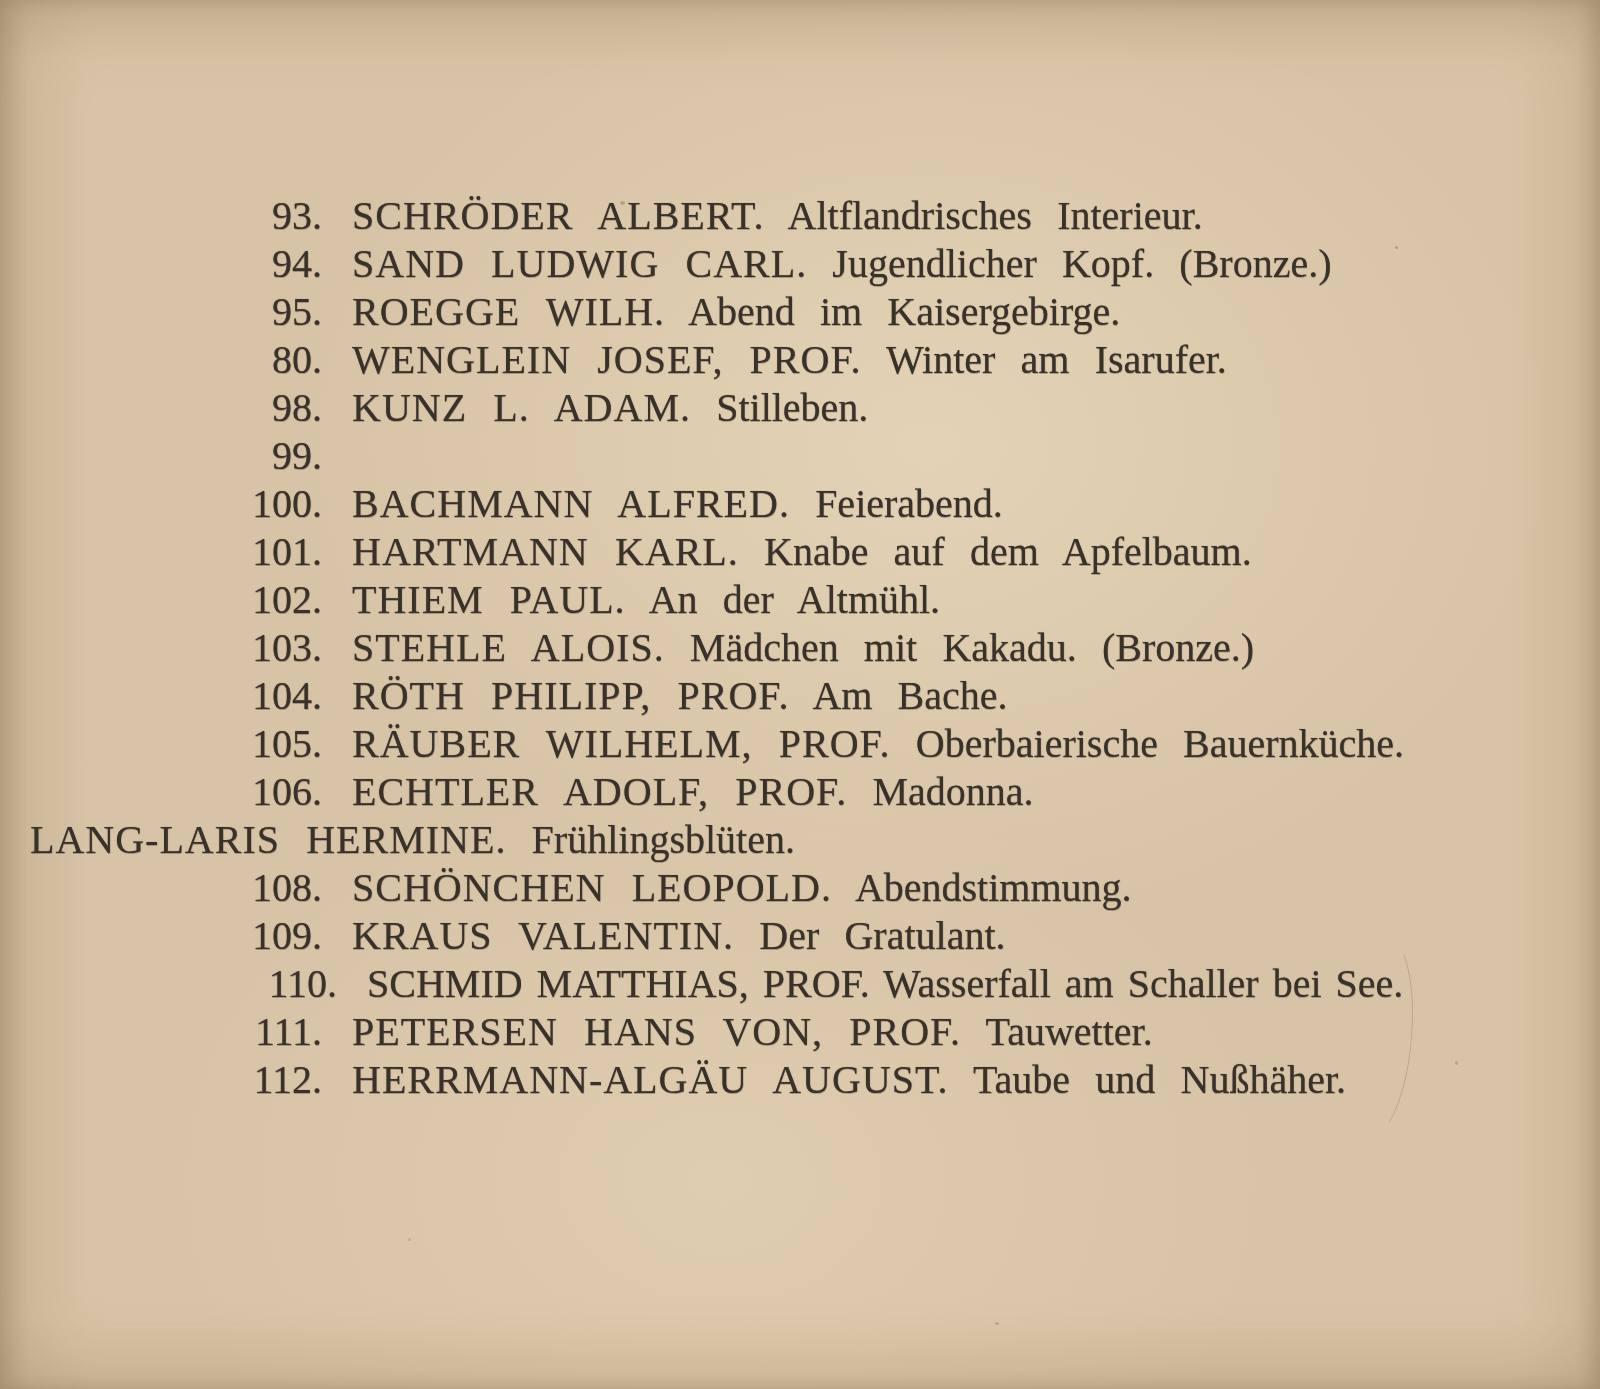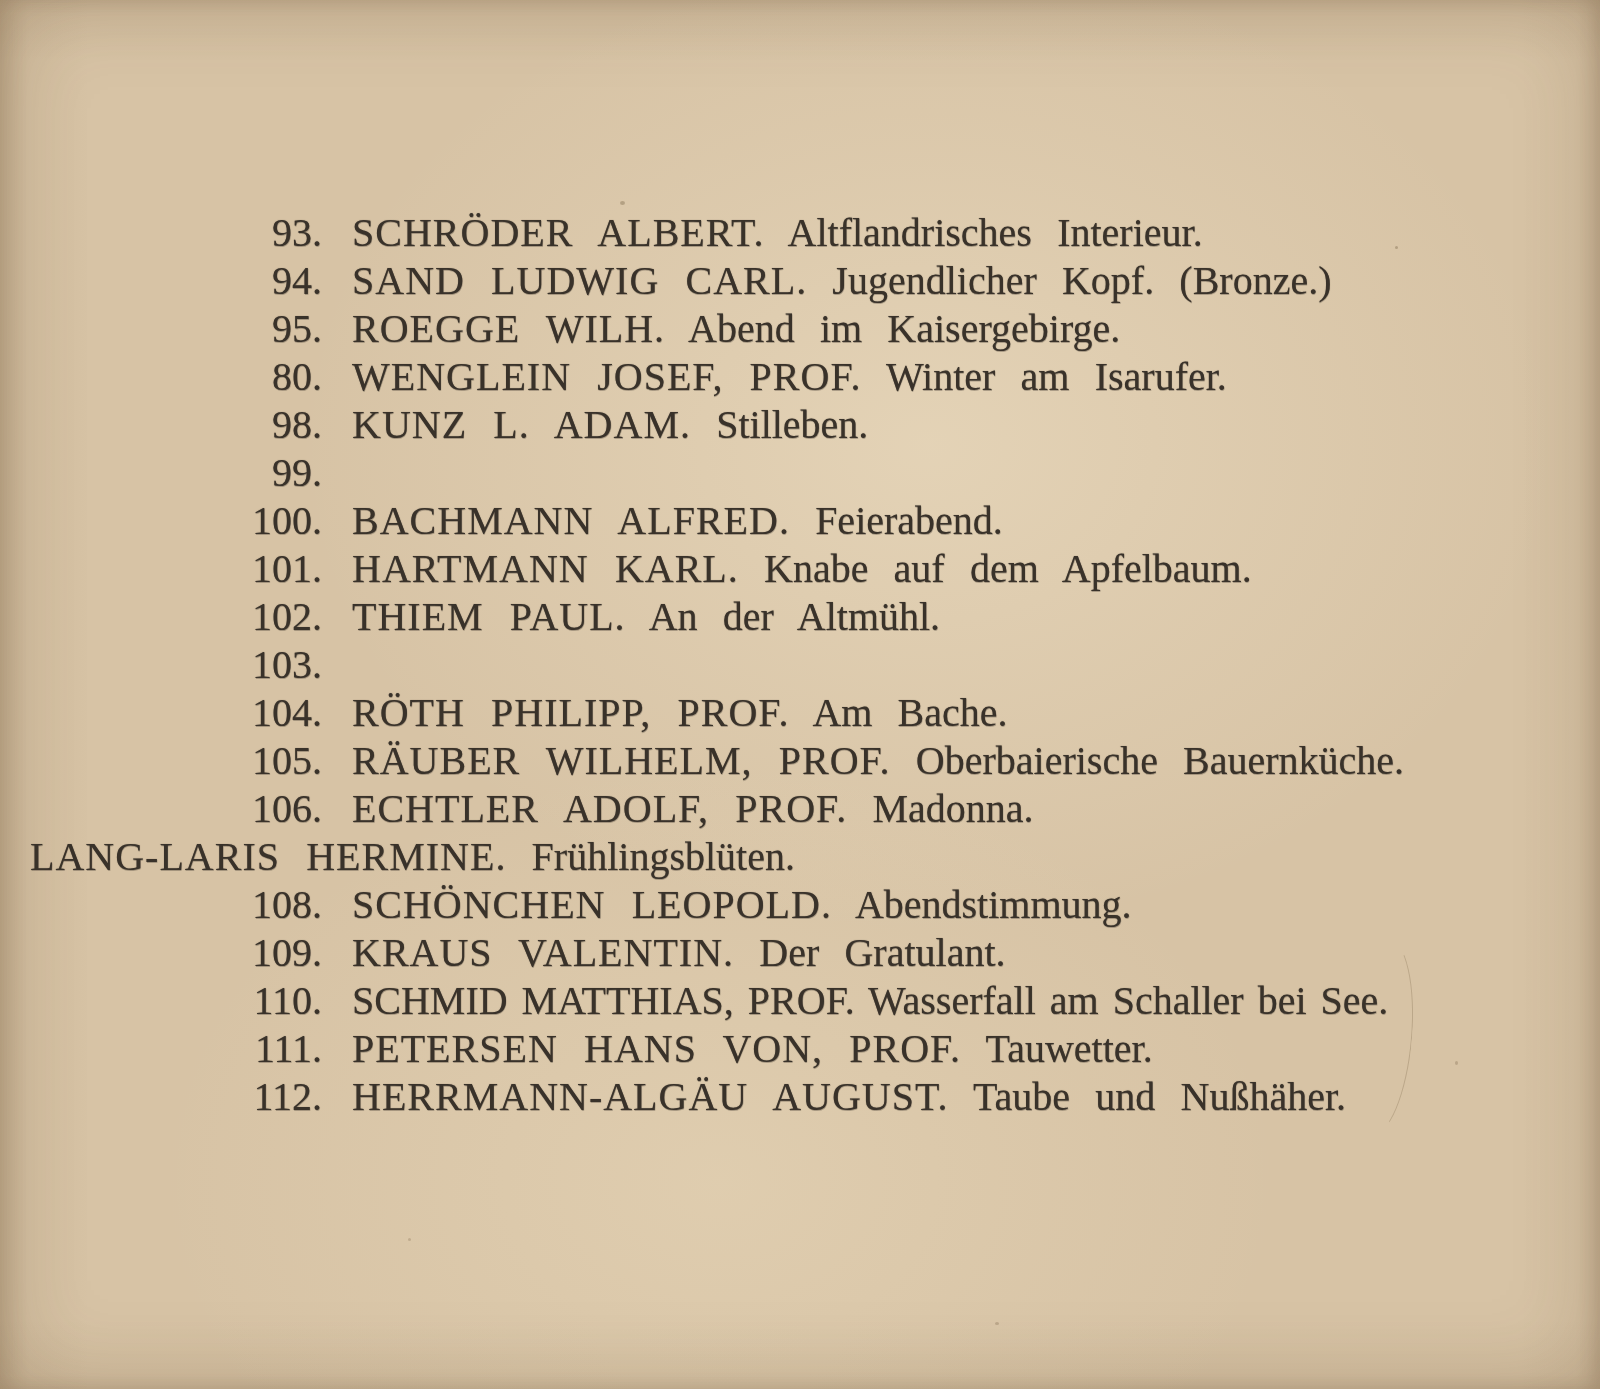--- a/index.html
+++ b/index.html
@@ -28,21 +28,21 @@
   .vignette{
     position:absolute;inset:0;
     pointer-events:none;
     box-shadow:
       inset 0 0 90px rgba(95,72,45,0.18),
       inset 10px 0 18px rgba(95,72,45,0.12),
       inset -8px 0 14px rgba(95,72,45,0.10);
   }
   .list{
     position:absolute;
-    top:209px;left:0;
+    top:192px;left:0;
     margin:0;padding:0;
     list-style:none;
     width:1600px;
     color:var(--ink);
     font-size:40px;
     line-height:48px;
     word-spacing:0.38em;
     filter:blur(0.25px);
     text-shadow:0 0 1px rgba(57,50,42,0.55), 0.4px 0.6px 0.6px rgba(57,50,42,0.28);
   }
@@ -58,20 +58,21 @@
     flex:0 0 322px;
   }
   .entry-text{
     margin-left:30px;
   }
   .artist{
     letter-spacing:1px;
   }
   .row.condensed{
     word-spacing:0.10em;
+    padding-left:15px;
   }
   .row.condensed .artist{
     letter-spacing:0;
   }
   .scratch{
     position:absolute;
     left:1348px;top:938px;
     width:62px;height:196px;
     border:1px solid transparent;
     border-right:1.5px solid rgba(146,124,96,0.40);
@@ -137,20 +138,21 @@
     <span class="entry-text"><span class="artist">HARTMANN KARL.</span> <span class="title">Knabe auf dem Apfelbaum.</span></span>
   </li>
 
   <li class="row">
     <span class="num">102.</span>
     <span class="entry-text"><span class="artist">THIEM PAUL.</span> <span class="title">An der Altmühl.</span></span>
   </li>
 
   <li class="row">
     <span class="num">103.</span>
+    <span class="entry-text"><span class="artist">STEHLE ALOIS.</span> <span class="title">Mädchen mit Kakadu. (Bronze.)</span></span>
   </li>
 
   <li class="row">
     <span class="num">104.</span>
     <span class="entry-text"><span class="artist">RÖTH PHILIPP, PROF.</span> <span class="title">Am Bache.</span></span>
   </li>
 
   <li class="row">
     <span class="num">105.</span>
     <span class="entry-text"><span class="artist">RÄUBER WILHELM, PROF.</span> <span class="title">Oberbaierische Bauernküche.</span></span>

